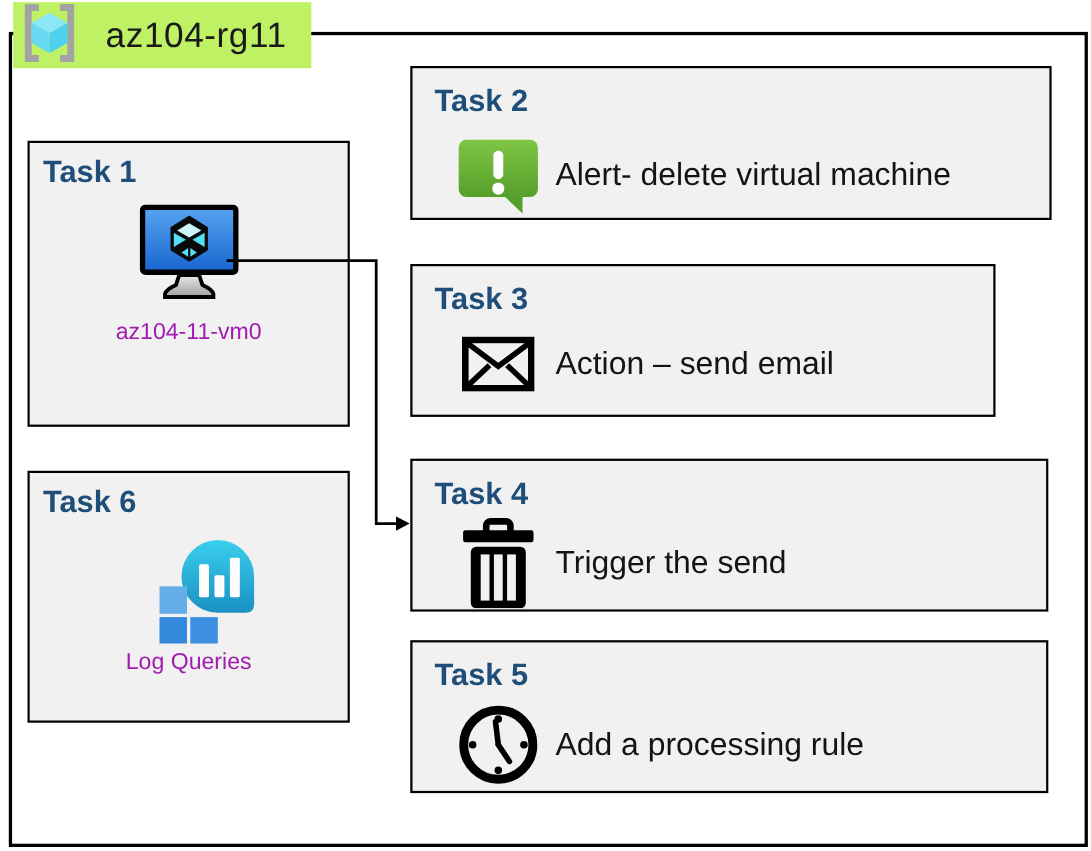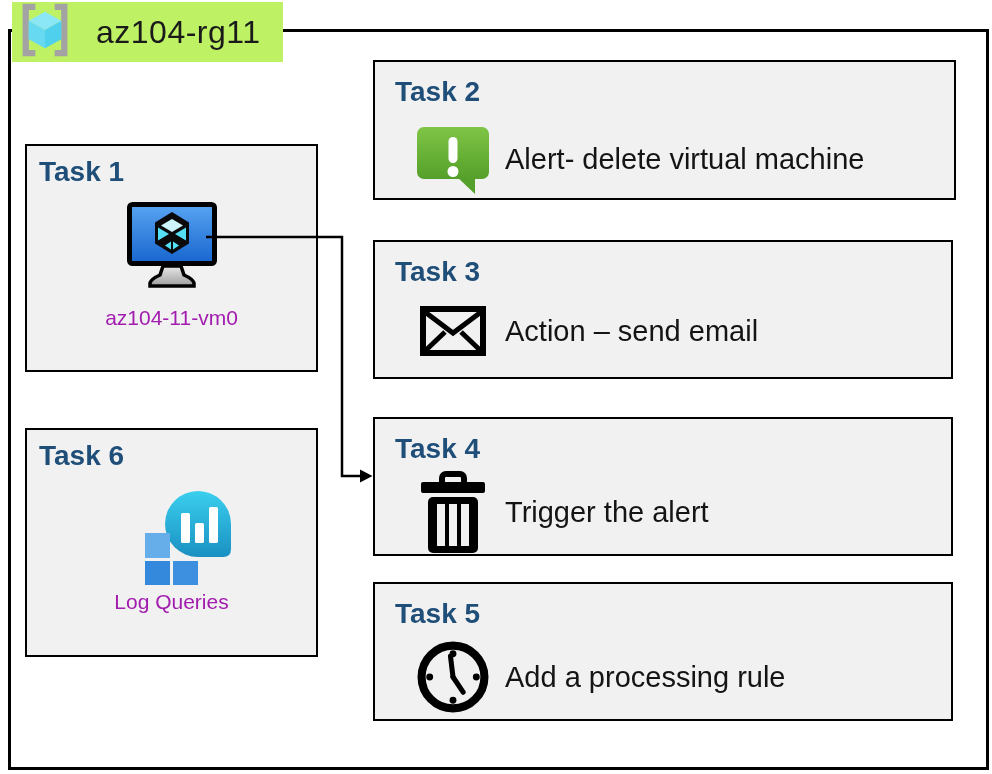--- a/index.html
+++ b/index.html
@@ -42,21 +42,21 @@
         <path d="M 21,4 L 11,4 L 11,52 L 21,52" fill="none" stroke="#A3A3A3" stroke-width="6.5"></path>
         <path d="M 41,4 L 51,4 L 51,52 L 41,52" fill="none" stroke="#A3A3A3" stroke-width="6.5"></path>
         <polygon points="31,9 48,18.5 31,28 14,18.5" fill="#8BE6F5"></polygon>
         <polygon points="14,18.5 31,28 31,47 14,37.5" fill="#67DAF2"></polygon>
         <polygon points="48,18.5 31,28 31,47 48,37.5" fill="#4FD0ED"></polygon>
       </svg>
     </span>
     <span class="header-label">az104-rg11</span>
   </div>
 
-  <div class="task-box lt" style="left:25px; top:144px; width:293px; height:228px;">
+  <div class="task-box lt" style="left:25px; top:128px; width:293px; height:260px;">
     <div class="task-title">Task 1</div>
     <span class="abs-icon" style="left:100px; top:56px;">
       <svg width="90" height="86" viewBox="0 0 90 86">
         <defs>
           <linearGradient id="scr" x1="0" y1="0" x2="0" y2="1">
             <stop offset="0" stop-color="#58A4F2"></stop>
               <stop offset="1" stop-color="#1765CF"></stop>
           </linearGradient>
           <linearGradient id="stand" x1="0" y1="0" x2="0" y2="1">
             <stop offset="0" stop-color="#E8E8E8"></stop>
@@ -112,21 +112,21 @@
           <polygon points="40,52 60,52 60,71" fill="#55A02A"></polygon>
           <rect x="2" y="4" width="72" height="52" rx="7" fill="url(#grn)"></rect>
           <rect x="33.5" y="14" width="9" height="26" rx="4.5" fill="#fff"></rect>
           <circle cx="38" cy="48.5" r="5.5" fill="#fff"></circle>
         </svg>
       </span>
       <div class="task-label">Alert- delete virtual machine</div>
     </div>
   </div>
 
-  <div class="task-box rt" style="left:373px; top:240px; width:580px; height:139px;">
+  <div class="task-box rt" style="left:373px; top:240px; width:532px; height:139px;">
     <div class="task-title">Task 3</div>
     <div class="task-row" style="margin-top:16px;">
       <span class="icon-slot">
         <svg width="66" height="50" viewBox="0 0 66 50">
           <rect x="3" y="3" width="60" height="44" fill="none" stroke="#000" stroke-width="6"></rect>
           <path d="M 5,6 L 33,27 L 61,6" fill="none" stroke="#000" stroke-width="5"></path>
           <path d="M 5,45 L 25,26" fill="none" stroke="#000" stroke-width="5"></path>
           <path d="M 61,45 L 41,26" fill="none" stroke="#000" stroke-width="5"></path>
         </svg>
       </span>
@@ -140,21 +140,21 @@
       <span class="icon-slot">
         <svg width="66" height="82" viewBox="0 0 66 82">
           <rect x="22" y="3" width="22" height="13" rx="4" fill="none" stroke="#000" stroke-width="6"></rect>
           <rect x="1" y="11" width="64" height="11" rx="2" fill="#000"></rect>
           <rect x="8" y="26" width="50" height="56" rx="5" fill="#000"></rect>
           <rect x="17" y="33" width="8" height="42" fill="#F1F1F1"></rect>
           <rect x="29" y="33" width="8" height="42" fill="#F1F1F1"></rect>
           <rect x="41" y="33" width="8" height="42" fill="#F1F1F1"></rect>
         </svg>
       </span>
-      <div class="task-label">Trigger the alert</div>
+      <div class="task-label">Trigger the send</div>
     </div>
   </div>
 
   <div class="task-box rt" style="left:373px; top:582px; width:580px; height:139px;">
     <div class="task-title">Task 5</div>
     <div class="task-row" style="margin-top:8px;">
       <span class="icon-slot">
         <svg width="74" height="74" viewBox="0 0 73 73">
           <circle cx="36.5" cy="36.5" r="31" fill="none" stroke="#000" stroke-width="8"></circle>
           <circle cx="36.5" cy="13.5" r="3.4" fill="#000"></circle>

